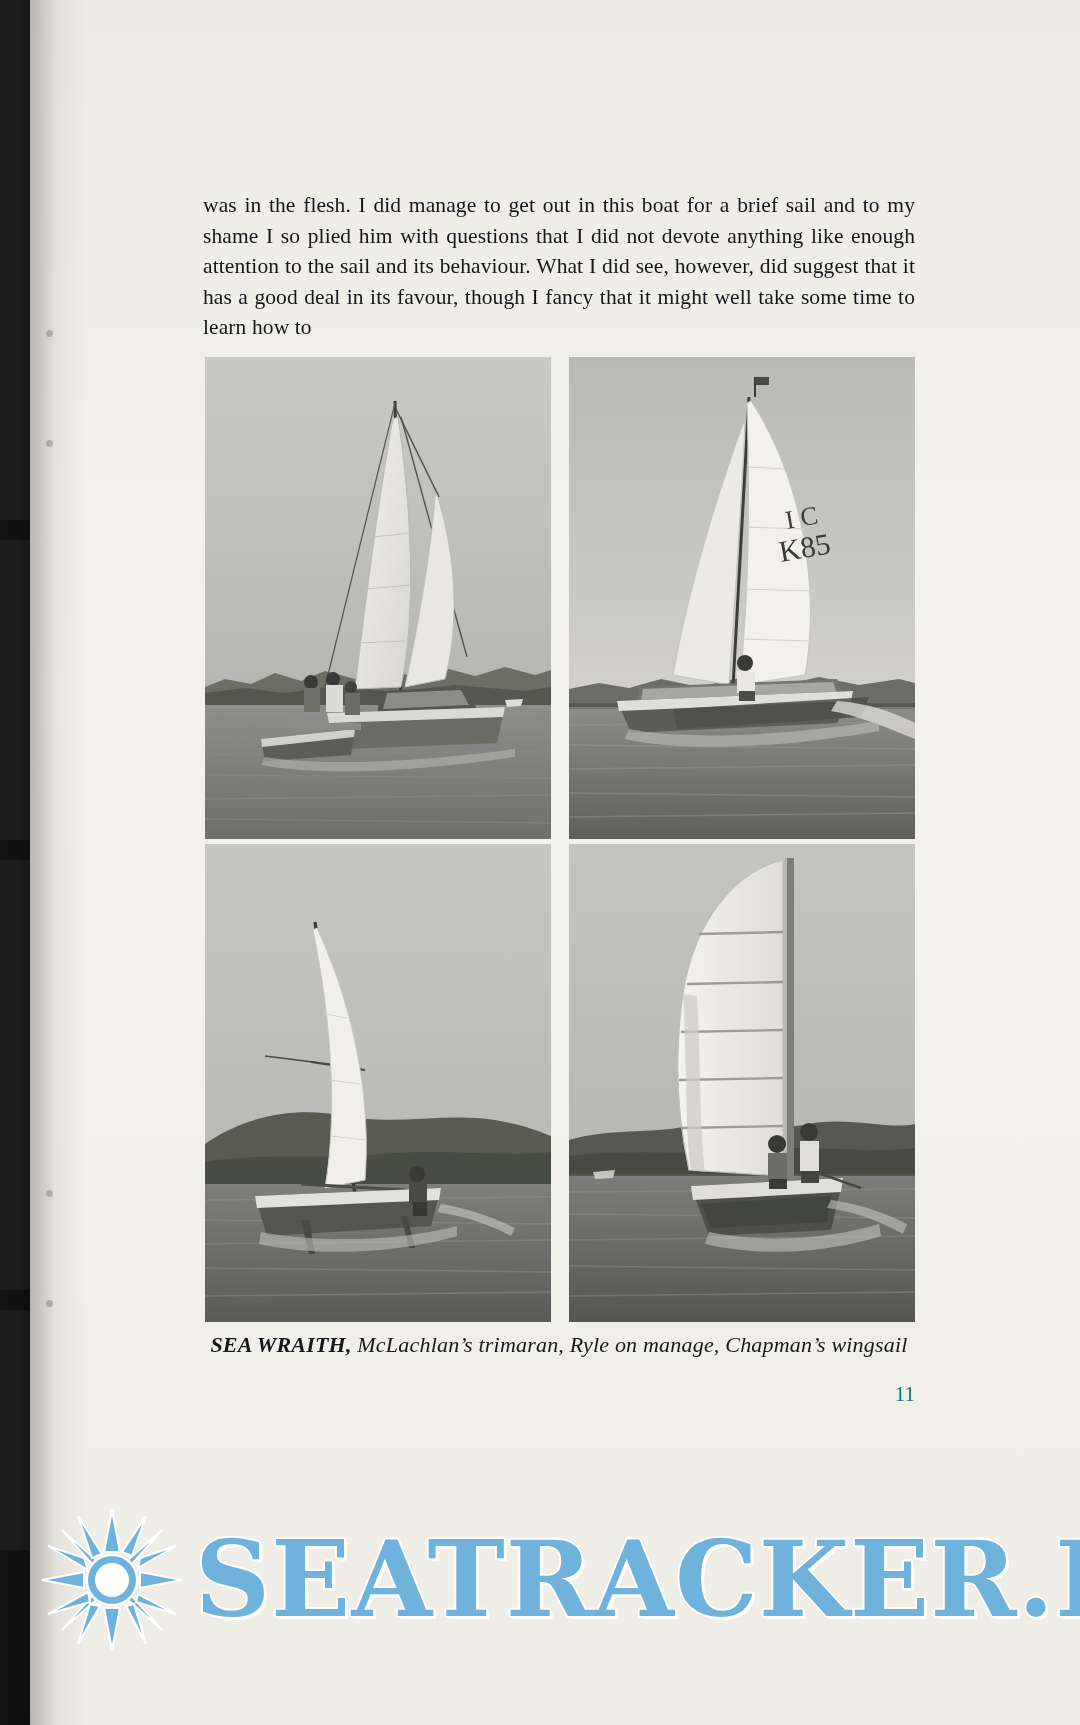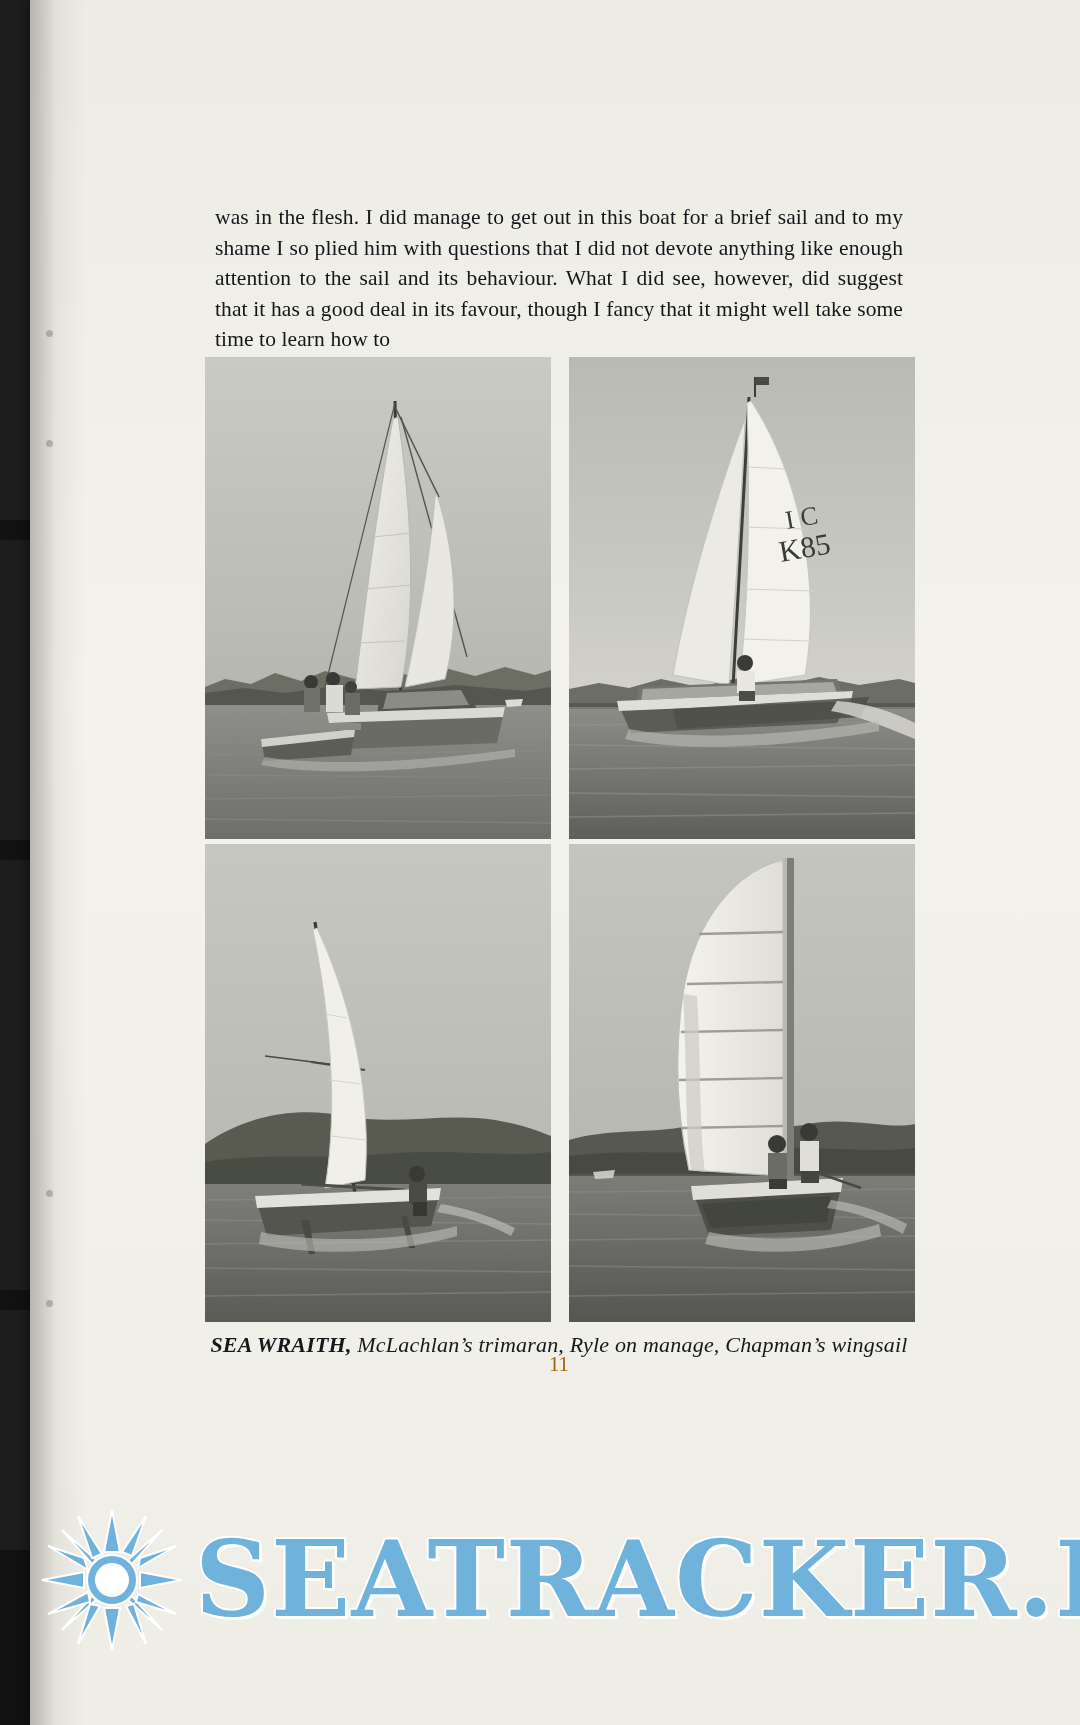--- a/index.html
+++ b/index.html
@@ -73,21 +73,21 @@
     position: absolute;
     left: 28px;
     top: 190px;
     width: 712px;
     font-size: 21.5px;
     line-height: 30.5px;
     color: #15161a;
     text-align: justify;
     letter-spacing: 0.1px;
   }
-  .body-text p { margin: 12px; }
+  .body-text p { margin: 0; }
 
   
   .photo-grid {
     position: absolute;
     left: 30px;
     top: 357px;
     width: 710px;
     height: 965px;
     display: grid;
     grid-template-columns: 346px 346px;
@@ -112,25 +112,25 @@
     text-align: center;
     font-style: italic;
     font-size: 22px;
     color: #16171b;
     letter-spacing: 0.2px;
   }
   .caption .bold { font-weight: bold; font-style: italic; font-family: Liberation Serif, serif; }
   .folio {
     position: absolute;
     left: 28px;
-    top: 1352px;
+    top: 1382px;
     width: 712px;
-    text-align: center;
+    text-align: right;
     font-size: 21px;
-    color: #a16207;
+    color: #0f766e;
   }
 
   
   .watermark {
     position: absolute;
     left: 40px;
     top: 1455px;
     width: 1010px;
     height: 250px;
     display: flex;

